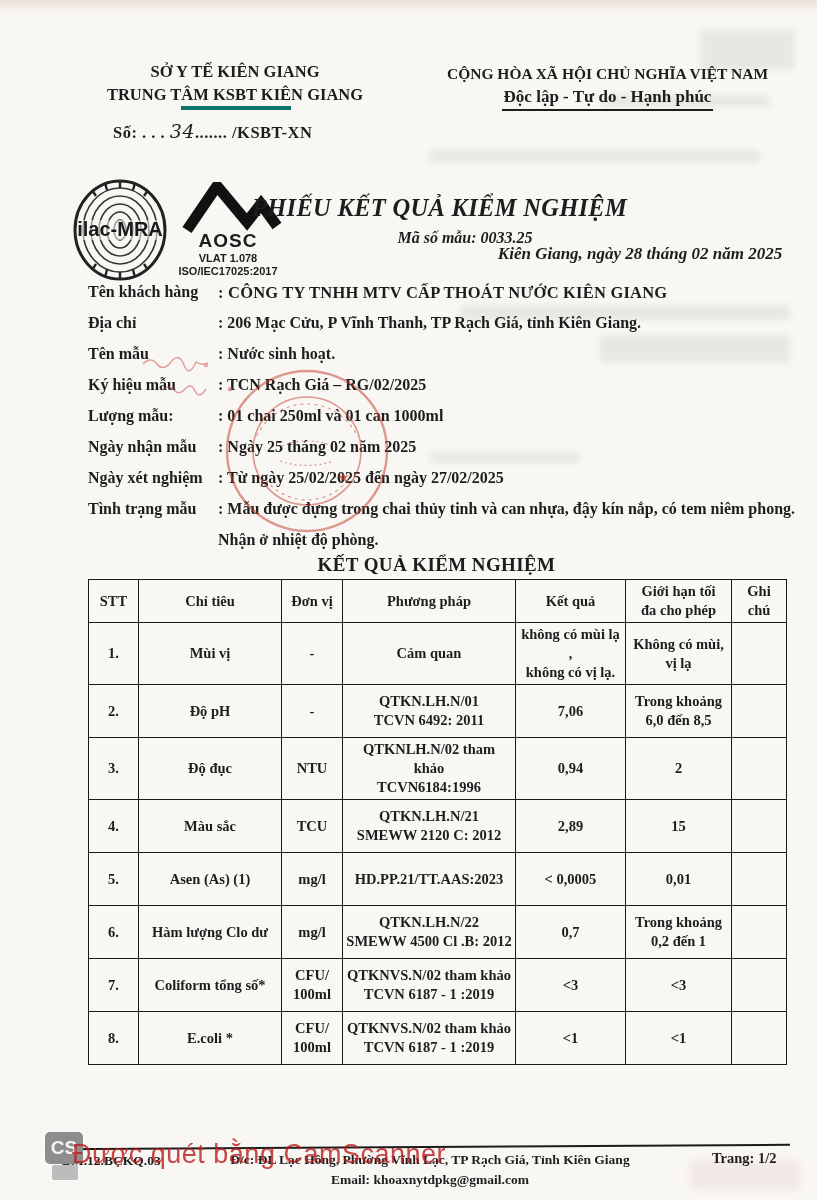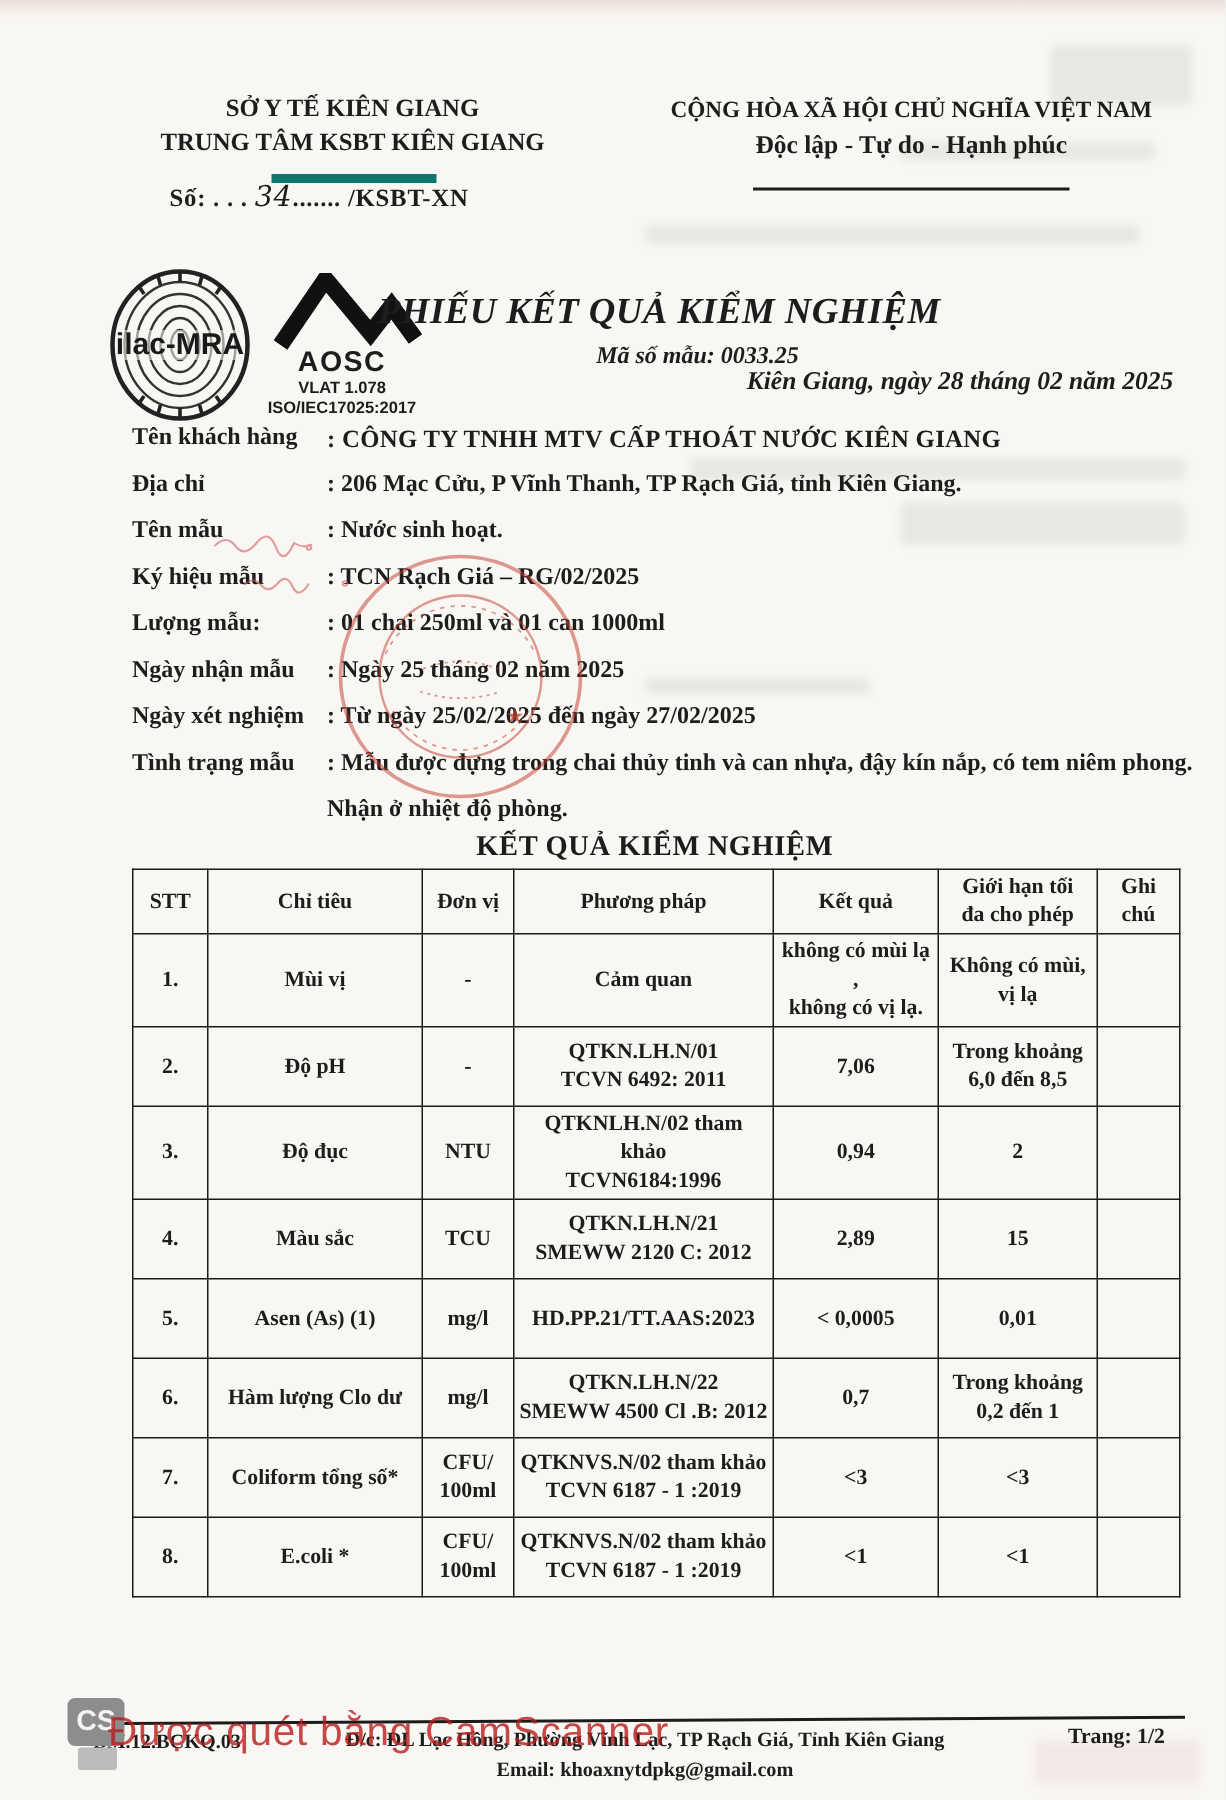--- a/index.html
+++ b/index.html
@@ -9,22 +9,22 @@
     background:#f9f7f3;overflow:hidden;color:#1d1d1d;
   }
   .page::before{content:"";position:absolute;left:0;top:0;right:0;height:12px;
     background:linear-gradient(180deg,rgba(205,160,150,.28),rgba(205,160,150,0));pointer-events:none;}
   .abs{position:absolute;}
 
   
   .org-block{left:95px;top:60px;width:280px;text-align:center;font-weight:bold;font-size:16.5px;line-height:23px;}
   .nat-block{left:420px;top:62px;width:375px;text-align:center;font-weight:bold;line-height:23px;}
   .nat1{font-size:15.5px;}
-  .nat2{font-size:17px;display:inline-block;border-bottom:2px solid #1d1d1d;padding:0 2px 17px 2px;}
-  .u-part{border-bottom:6px solid #0f766e;padding-bottom:12px;}
+  .nat2{font-size:17px;display:inline-block;border-bottom:2px solid #1d1d1d;padding:0 2px 1px 2px;}
+  .u-part{border-bottom:4px solid #0f766e;padding-bottom:2px;}
   .so-line{left:113px;top:120px;font-size:16.5px;font-weight:bold;letter-spacing:.5px;}
   .so-hand{font-family:"DejaVu Serif",serif;font-style:italic;font-weight:normal;font-size:19px;margin-top:21px;}
 
   
   .ilac{left:72px;top:178px;}
   .aosc{left:168px;top:182px;width:120px;text-align:center;}
   .aosc-txt{font-family:"Liberation Sans",sans-serif;font-weight:bold;font-size:19px;letter-spacing:1px;margin-top:-8px;}
   .aosc-sub{font-family:"Liberation Sans",sans-serif;font-weight:bold;font-size:11px;line-height:13px;}
 
   

